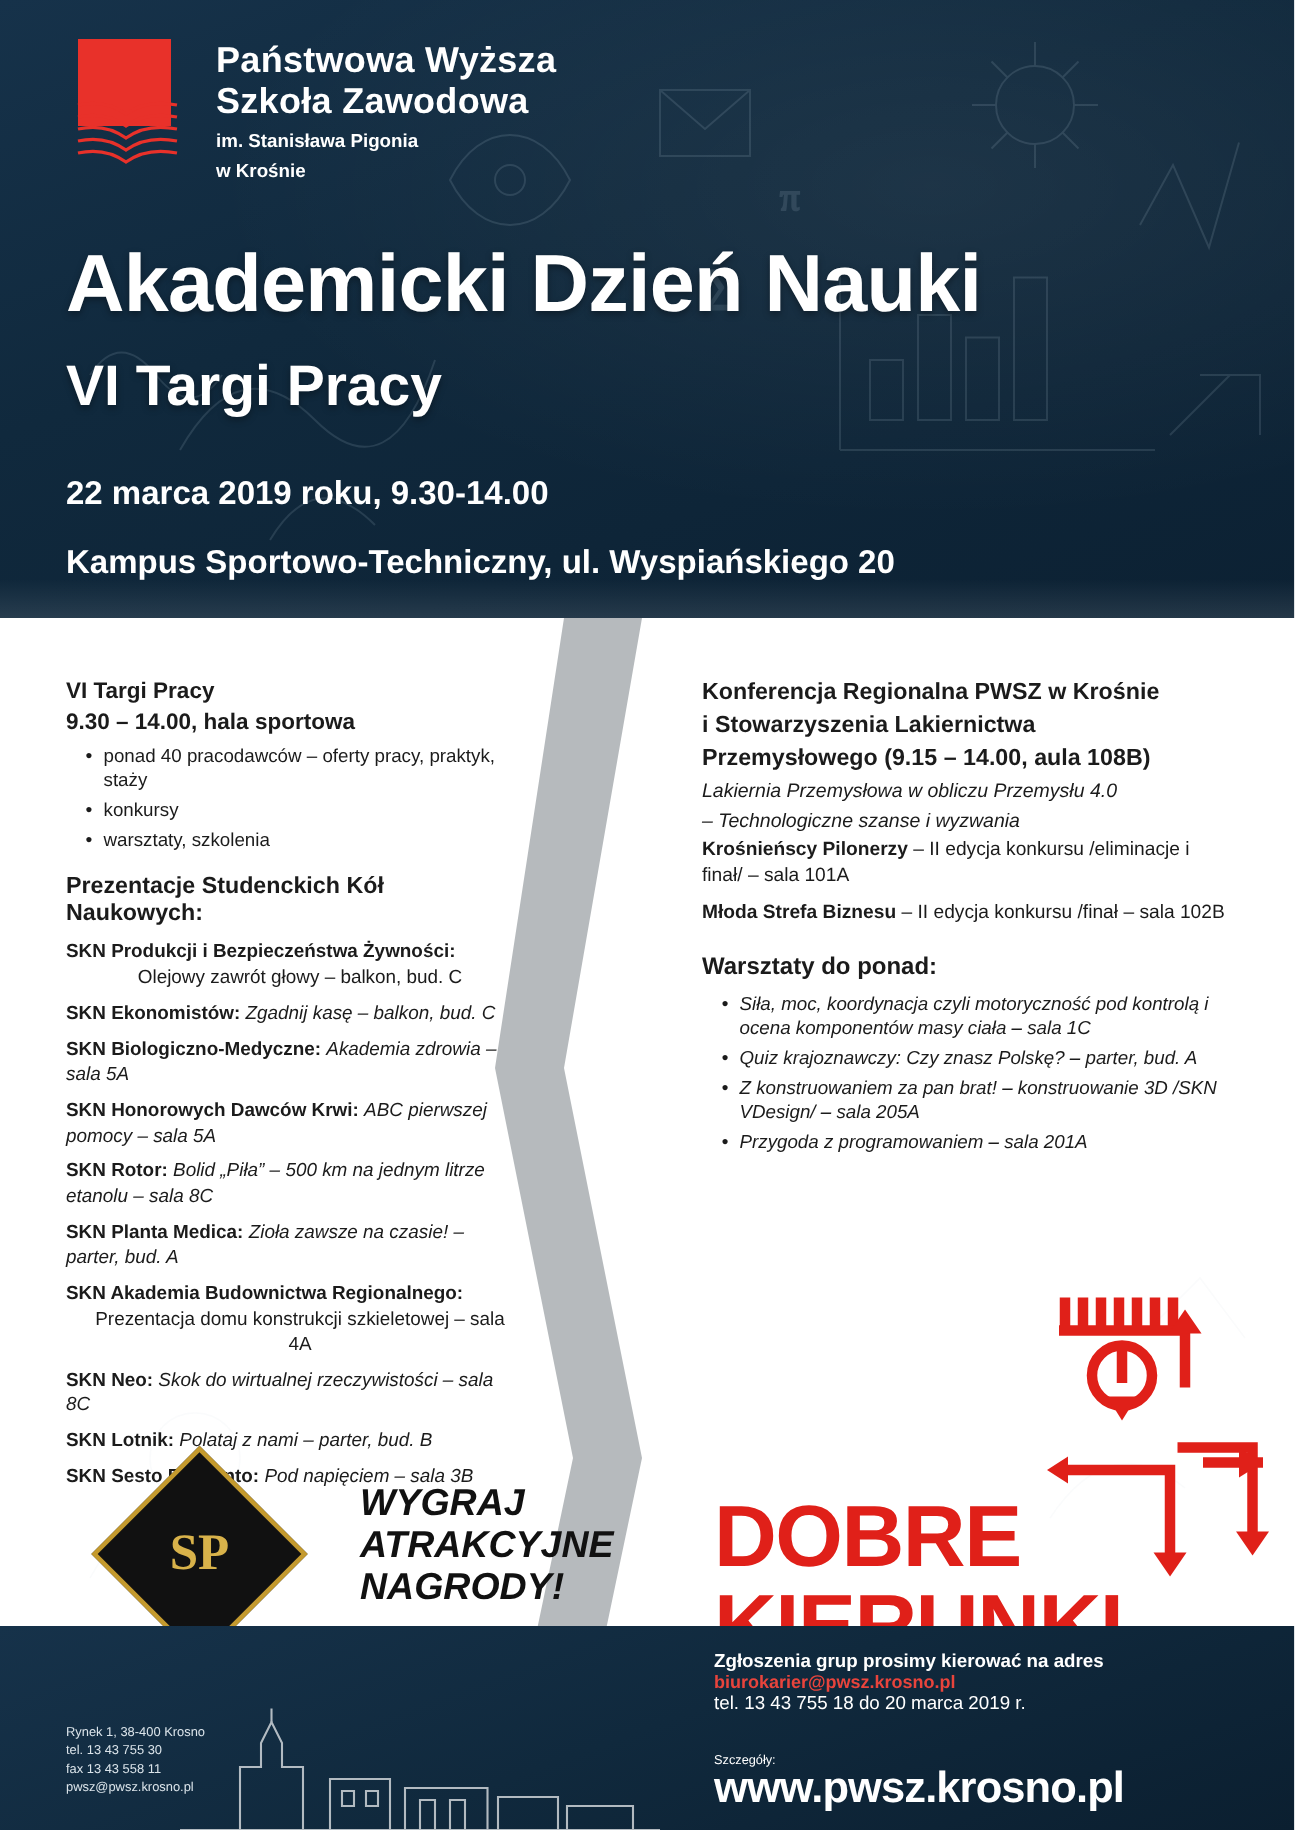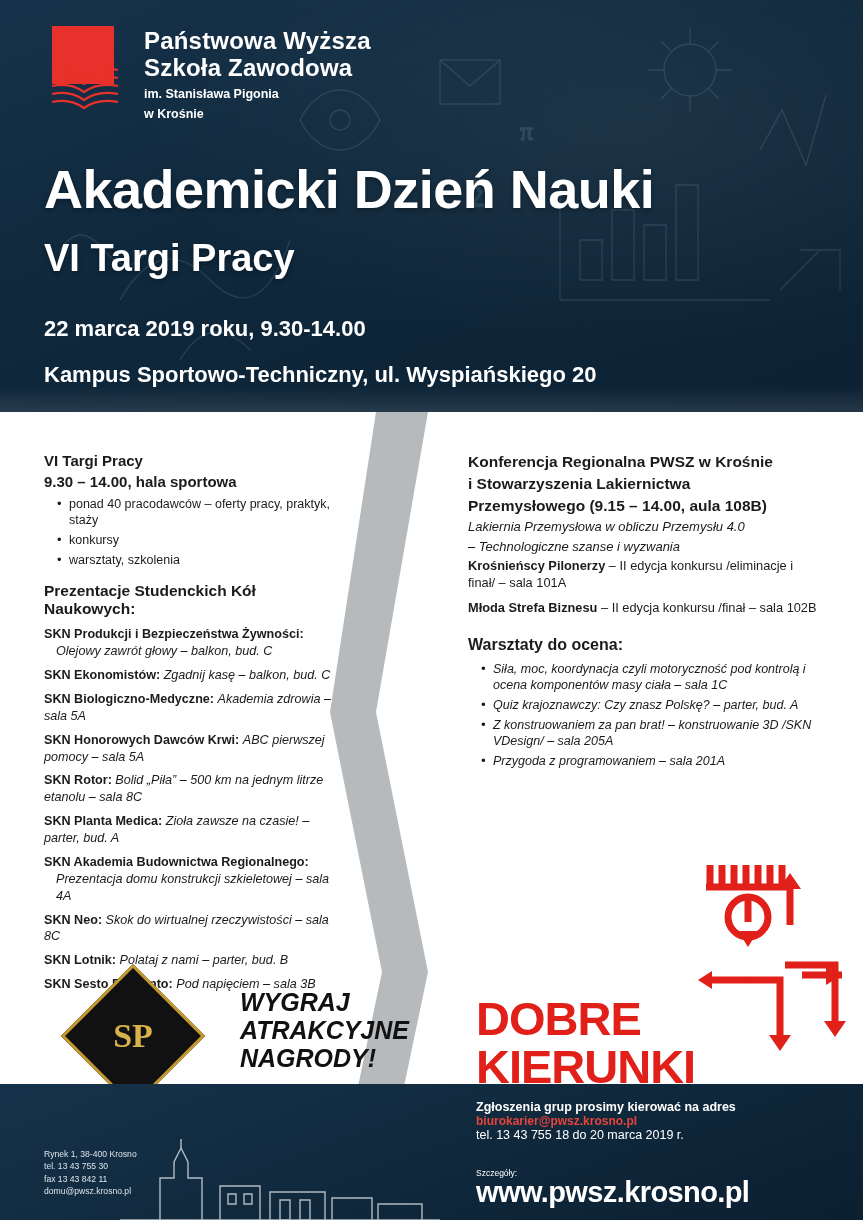--- a/index.html
+++ b/index.html
@@ -73,37 +73,37 @@
   .sec-sub{font-size:15px;font-weight:bold;margin:0 0 6px 0;}
   ul.bl{margin:0 0 14px 0;padding-left:15px;list-style:none;}
   ul.bl li{font-size:12.5px;line-height:1.33;margin-bottom:3px;position:relative;padding-left:10px;}
   ul.bl li:before{content:"•";position:absolute;left:-2px;top:-1px;font-size:13px;}
   ul.bl li.it{font-style:italic;}
 
   .blk-title{font-size:15.5px;font-weight:bold;margin:14px 0 8px 0;}
   .entry{font-size:12.6px;line-height:1.34;margin-bottom:7px;}
   .entry b{font-weight:bold;}
   .entry i{font-style:italic;}
-  .entry .ind{display:block;padding-left:12px;font-style:italic;}
+  .entry .ind{display:block;padding-left:12px;text-align:center;}
 
   .r-head{font-size:15.5px;font-weight:bold;line-height:1.3;margin:0 0 2px 0;}
   .r-it{font-size:13px;font-style:italic;line-height:1.34;margin:0 0 2px 0;}
   .r-blk{font-size:16px;font-weight:bold;margin:20px 0 7px 0;}
   .r-entry{font-size:12.8px;line-height:1.34;margin-bottom:7px;}
 
   
   .lak{position:absolute;left:58px;top:985px;width:150px;text-align:center;}
   .lak .dia{width:96px;height:96px;margin:0 auto;transform:rotate(45deg);background:#111;border:3px solid #c49a2e;position:relative;}
   .lak .dia span{position:absolute;inset:0;display:flex;align-items:center;justify-content:center;transform:rotate(-45deg);color:#d8b24a;font-family:"Liberation Serif",serif;font-size:34px;font-weight:bold;}
   .lak .cap{font-size:6.5px;margin-top:12px;letter-spacing:.2px;color:#222;}
 
   .wygraj{position:absolute;left:240px;top:988px;width:160px;color:#111;font-size:25px;font-weight:bold;line-height:1.12;font-style:italic;text-align:left;}
 
   
-  .dobre{position:absolute;left:476px;top:995px;color:#e02019;font-size:47px;font-weight:bold;line-height:1.02;letter-spacing:-1px;}
+  .dobre{position:absolute;left:476px;top:995px;color:#e02019;font-size:58px;font-weight:bold;line-height:1.02;letter-spacing:-1px;}
   .arrows{position:absolute;left:690px;top:855px;width:165px;height:225px;}
 
   
   .footer{position:absolute;left:0;top:1084px;width:863px;height:136px;
     background:linear-gradient(160deg,#16324a 0%,#10293d 50%,#0b1f30 100%);overflow:hidden;}
   .skyline{position:absolute;left:120px;bottom:0;width:320px;height:92px;opacity:.85;}
   .foot-addr{position:absolute;left:44px;top:1148px;color:#dbe4ea;font-size:8.6px;line-height:1.45;}
   .foot-right{position:absolute;left:476px;top:1100px;color:#fff;}
   .foot-right .l1{font-size:12.5px;font-weight:bold;}
   .foot-right .mail{font-size:12px;font-weight:bold;color:#e8443c;}
@@ -251,21 +251,21 @@
     <div class="r-it">Lakiernia Przemysłowa w obliczu Przemysłu 4.0</div>
     <div class="r-it">– Technologiczne szanse i wyzwania</div>
 
     <div class="r-entry">
       <b>Krośnieńscy Pilonerzy</b><span> – II edycja konkursu /eliminacje i finał/ – sala 101A</span>
     </div>
     <div class="r-entry">
       <b>Młoda Strefa Biznesu</b><span> – II edycja konkursu /finał – sala 102B</span>
     </div>
 
-    <div class="r-blk">Warsztaty do ocena:</div>
+    <div class="r-blk">Warsztaty do ponad:</div>
     <ul class="bl">
       <li class="it">Siła, moc, koordynacja czyli motoryczność pod kontrolą i ocena komponentów masy ciała – sala 1C</li>
       <li class="it">Quiz krajoznawczy: Czy znasz Polskę? – parter, bud. A</li>
       <li class="it">Z konstruowaniem za pan brat! – konstruowanie 3D /SKN VDesign/ – sala 205A</li>
       <li class="it">Przygoda z programowaniem – sala 201A</li>
     </ul>
   </div>
 
   <svg class="arrows" viewBox="0 0 165 225">
     <g fill="none" stroke="#e02019" stroke-width="7">
@@ -306,22 +306,22 @@
         <path d="M258 92 V76 h44 v16"></path>
         <path d="M0 92 h320"></path>
       </g>
     </svg>
 
   </div>
 
   <div class="foot-addr">
     <div>Rynek 1, 38-400 Krosno</div>
     <div>tel. 13 43 755 30</div>
-    <div>fax 13 43 842 11</div>
-    <div>domu@pwsz.krosno.pl</div>
+    <div>fax 13 43 558 11</div>
+    <div>pwsz@pwsz.krosno.pl</div>
   </div>
 
   <div class="foot-right">
     <div class="l1">Zgłoszenia grup prosimy kierować na adres</div>
     <div class="mail">biurokarier@pwsz.krosno.pl</div>
     <div class="l3">tel. 13 43 755 18 do 20 marca 2019 r.</div>
   </div>
 
   <div class="szcz">Szczegóły:</div>
   <div class="www">www.pwsz.krosno.pl</div>

